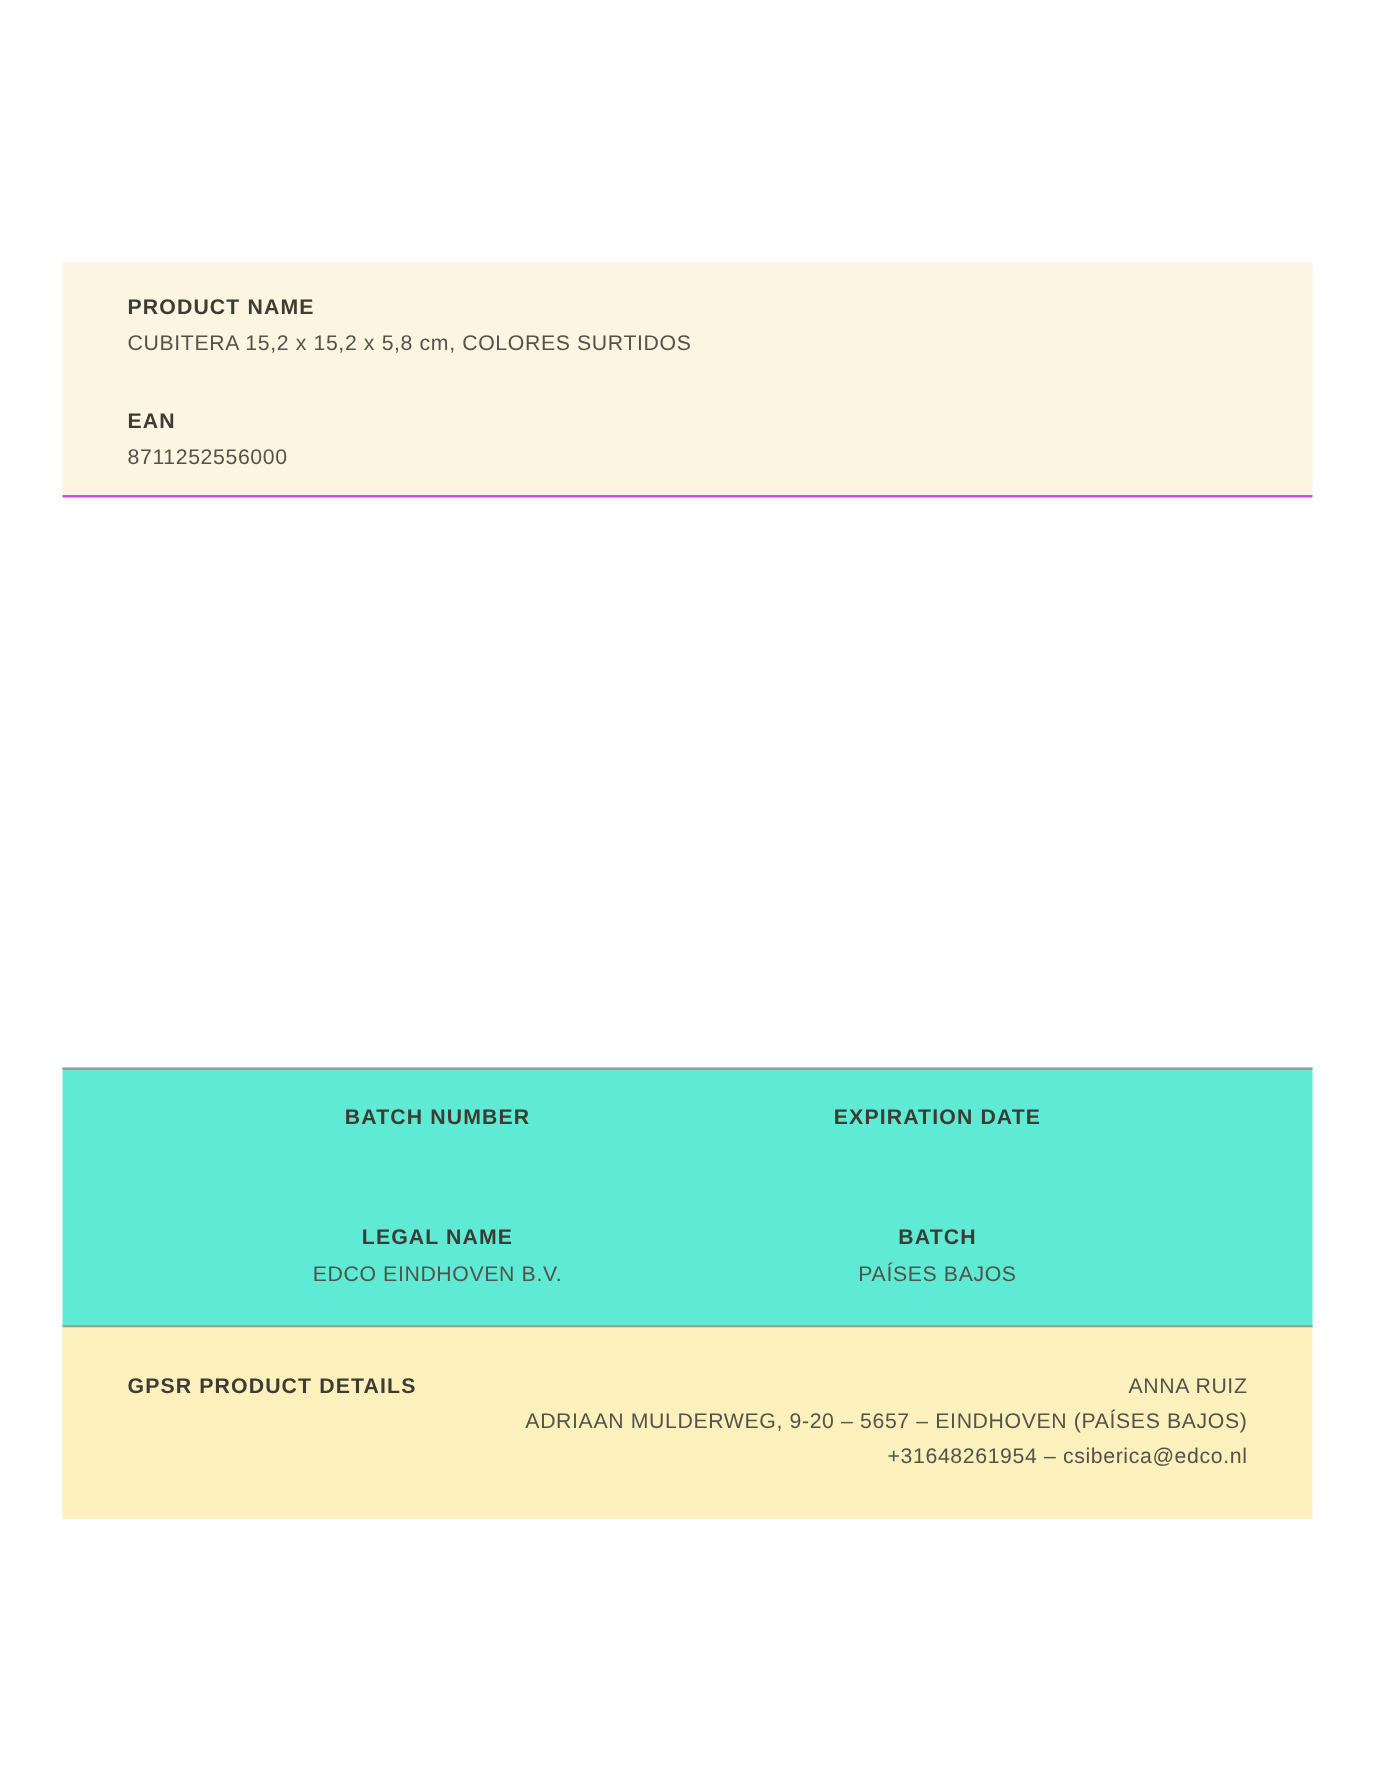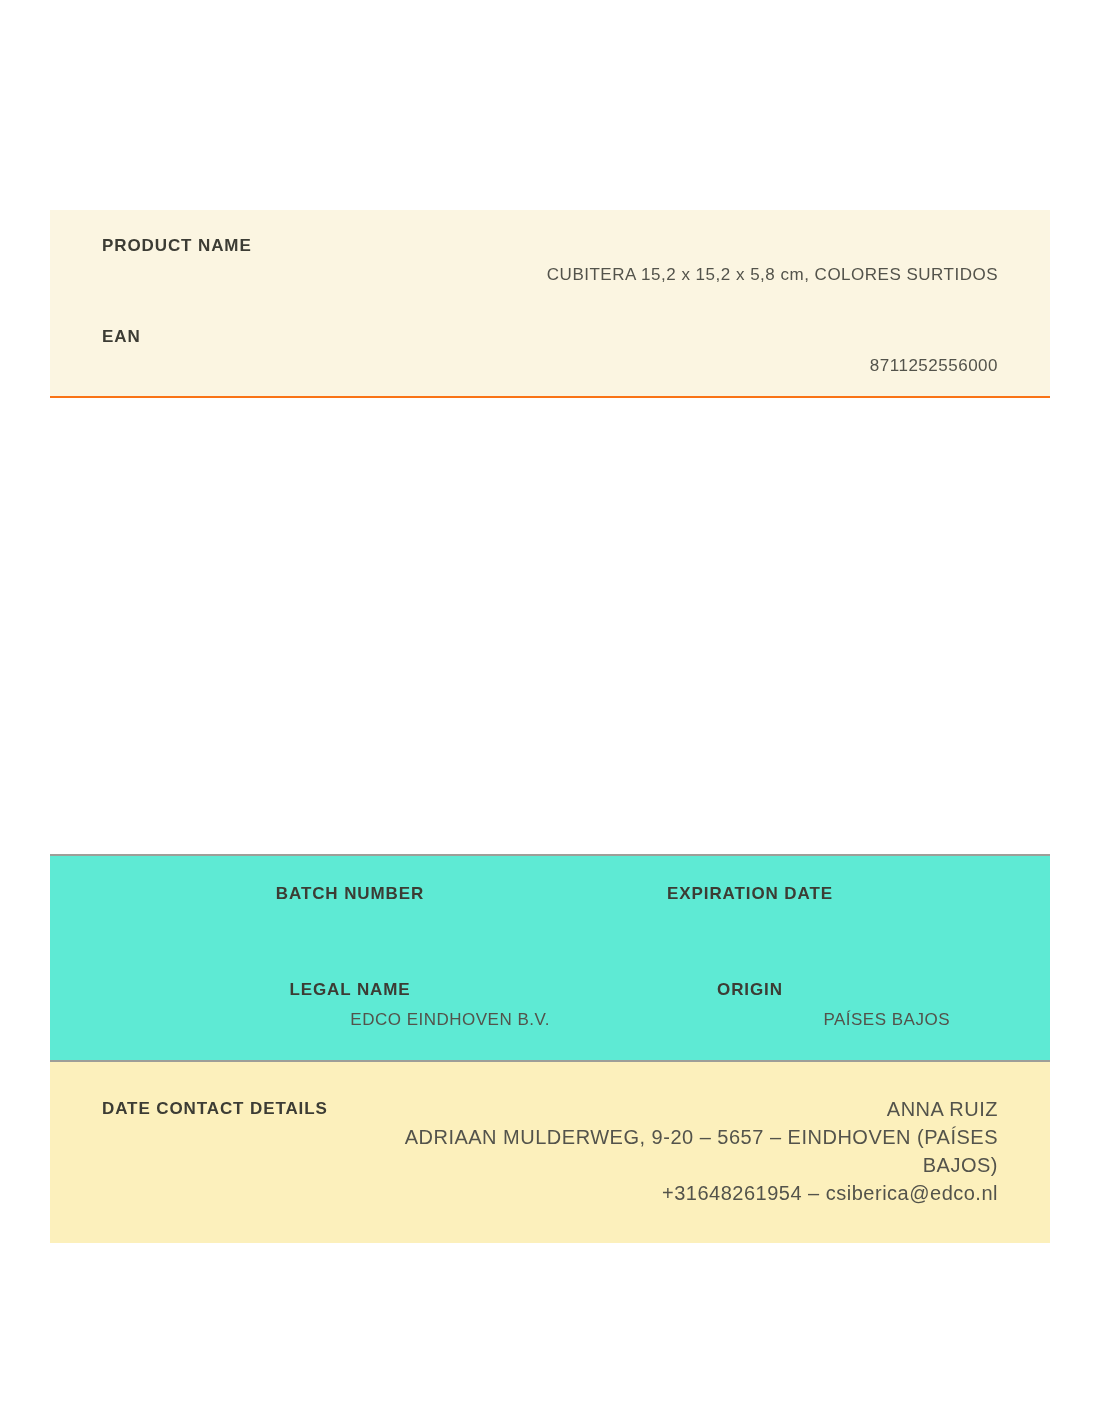--- a/index.html
+++ b/index.html
@@ -16,37 +16,36 @@
     overflow: hidden;
   }
   .sheet {
     width: 1000px;
     margin: 0 auto;
   }
   
   .product-section {
     margin-top: 210px;
     background: #fbf5e1;
-    border-bottom: 2px solid #f97316;
+    border-bottom: 2px solid #d946ef;
     padding: 24px 52px 18px 52px;
   }
   .field-label {
     font-size: 17px;
     font-weight: bold;
     letter-spacing: 0.9px;
     color: #3c3c34;
     line-height: 24px;
   }
   .field-value {
     font-size: 17px;
     letter-spacing: 0.5px;
     color: #53534b;
     line-height: 24px;
     margin-top: 5px;
-    text-align: right;
   }
   .field-spacer { height: 38px; }
   
   .details-section {
     margin-top: 456px;
     background: #5eead4;
     border-top: 2px solid #9e9e98;
     border-bottom: 2px solid #9e9e98;
     padding: 26px 100px 28px 100px;
   }
@@ -74,21 +73,21 @@
     color: #3c3c34;
     line-height: 28px;
     white-space: nowrap;
   }
   .gpsr-contact {
     text-align: right;
     flex: 1;
     margin-left: 40px;
   }
   .gpsr-line {
-    font-size: 20px;
+    font-size: 17px;
     letter-spacing: 0.5px;
     color: #53534b;
     line-height: 28px;
   }
 </style>
 </head>
 <body>
 
 <div class="page">
   <div class="sheet">
@@ -111,28 +110,28 @@
           <div class="field-label">EXPIRATION DATE</div>
           <div class="field-value"></div>
         </div>
       </div>
       <div class="details-row">
         <div class="details-cell">
           <div class="field-label">LEGAL NAME</div>
           <div class="field-value">EDCO EINDHOVEN B.V.</div>
         </div>
         <div class="details-cell">
-          <div class="field-label">ORIGIN</div>
+          <div class="field-label">BATCH</div>
           <div class="field-value">PAÍSES BAJOS</div>
         </div>
       </div>
     </div>
 
     <div class="gpsr-section">
-      <div class="gpsr-label">DATE CONTACT DETAILS</div>
+      <div class="gpsr-label">GPSR PRODUCT DETAILS</div>
       <div class="gpsr-contact">
         <div class="gpsr-line">ANNA RUIZ</div>
         <div class="gpsr-line">ADRIAAN MULDERWEG, 9-20 – 5657 – EINDHOVEN (PAÍSES BAJOS)</div>
         <div class="gpsr-line">+31648261954 – csiberica@edco.nl</div>
       </div>
     </div>
 
   </div>
 </div>
 

